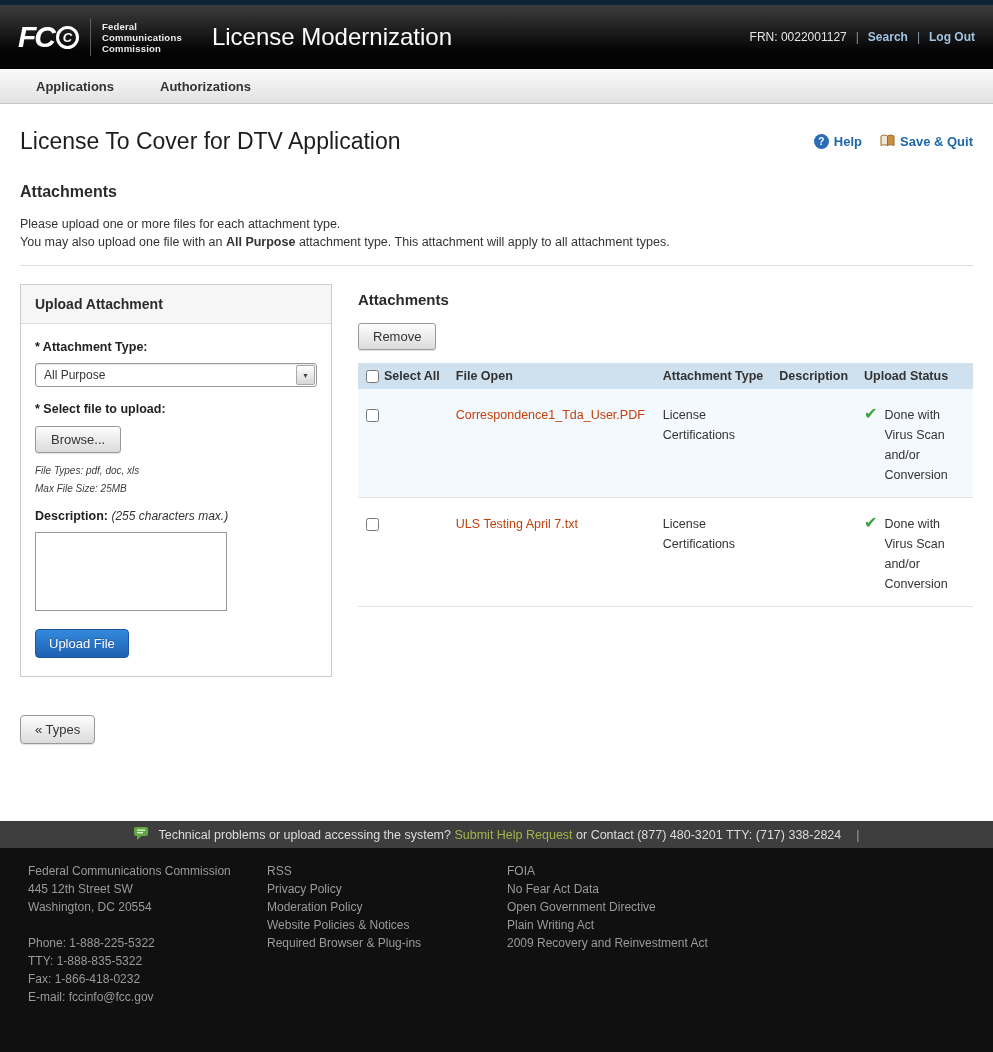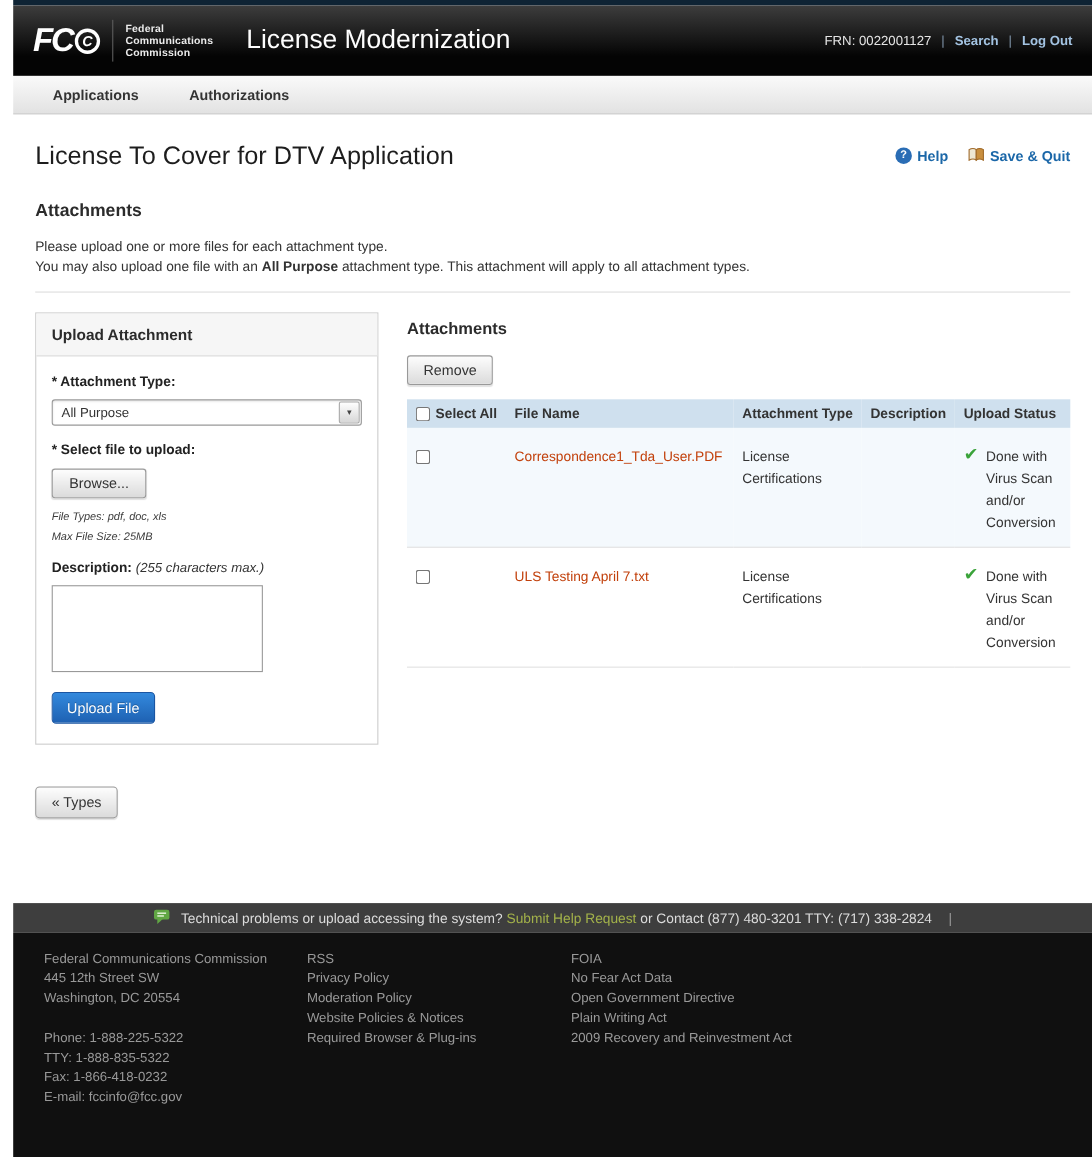--- a/index.html
+++ b/index.html
@@ -1,18 +1,18 @@
 <!DOCTYPE html>
 <html><head>
 <meta charset="utf-8">
 <style>
   * { margin:0; padding:0; box-sizing:border-box; }
   html,body { background:#fff; }
   body { font-family:"Liberation Sans","DejaVu Sans",sans-serif; font-size:13px; color:#333; }
-  .page { width:993px; height:1052px; display:flex; flex-direction:column; overflow:hidden; background:#fff;padding-left:12px; }
+  .page { width:993px; height:1052px; display:flex; flex-direction:column; overflow:hidden; background:#fff; }
 
   
   .top-strip { height:5px; background:#0e2334; }
   .header { height:64px; background:linear-gradient(#3d3d3d,#040404 72%); display:flex; align-items:center; padding:0 18px; color:#fff; }
   .logo-wrap { display:flex; align-items:center; gap:11px; }
   .fcc-logo { display:flex; align-items:center; color:#fff; font-style:italic; font-weight:bold; }
   .fcc-logo .fc-txt { font-size:30px; letter-spacing:-2px; }
   .logo-ring { display:inline-flex; align-items:center; justify-content:center; width:23px; height:23px; border:3px solid #fff; border-radius:50%; font-size:13px; margin-left:2px; }
   .logo-divider { width:1px; height:38px; background:#5c5c5c; }
   .agency { font-size:9.5px; font-weight:bold; line-height:11px; letter-spacing:.2px; color:#ececec; }
@@ -189,21 +189,21 @@
               <col>
           </colgroup>
           <thead>
             <tr>
               <th>
                 <span class="th-select">
                   <input type="checkbox" style="">
                   <span>Select All</span>
                 </span>
               </th>
-              <th>File Name</th>
+              <th>File Open</th>
               <th>Attachment Type</th>
               <th>Description</th>
               <th>Upload Status</th>
             </tr>
           </thead>
           <tbody>
             <tr class="row-odd">
               <td class="cb-cell"><input type="checkbox" style=""></td>
               <td><span class="file-link">Correspondence1_Tda_User.PDF</span></td>
               <td>License Certifications</td>

